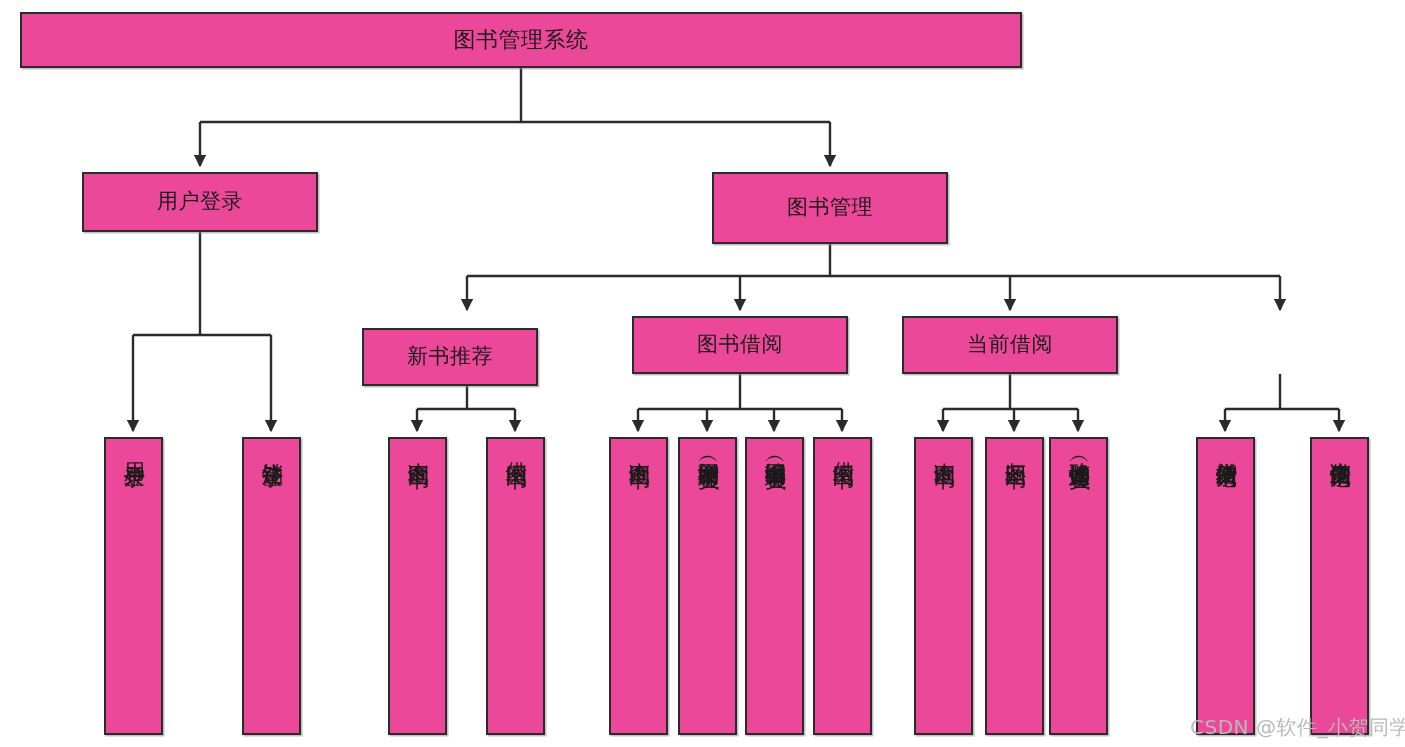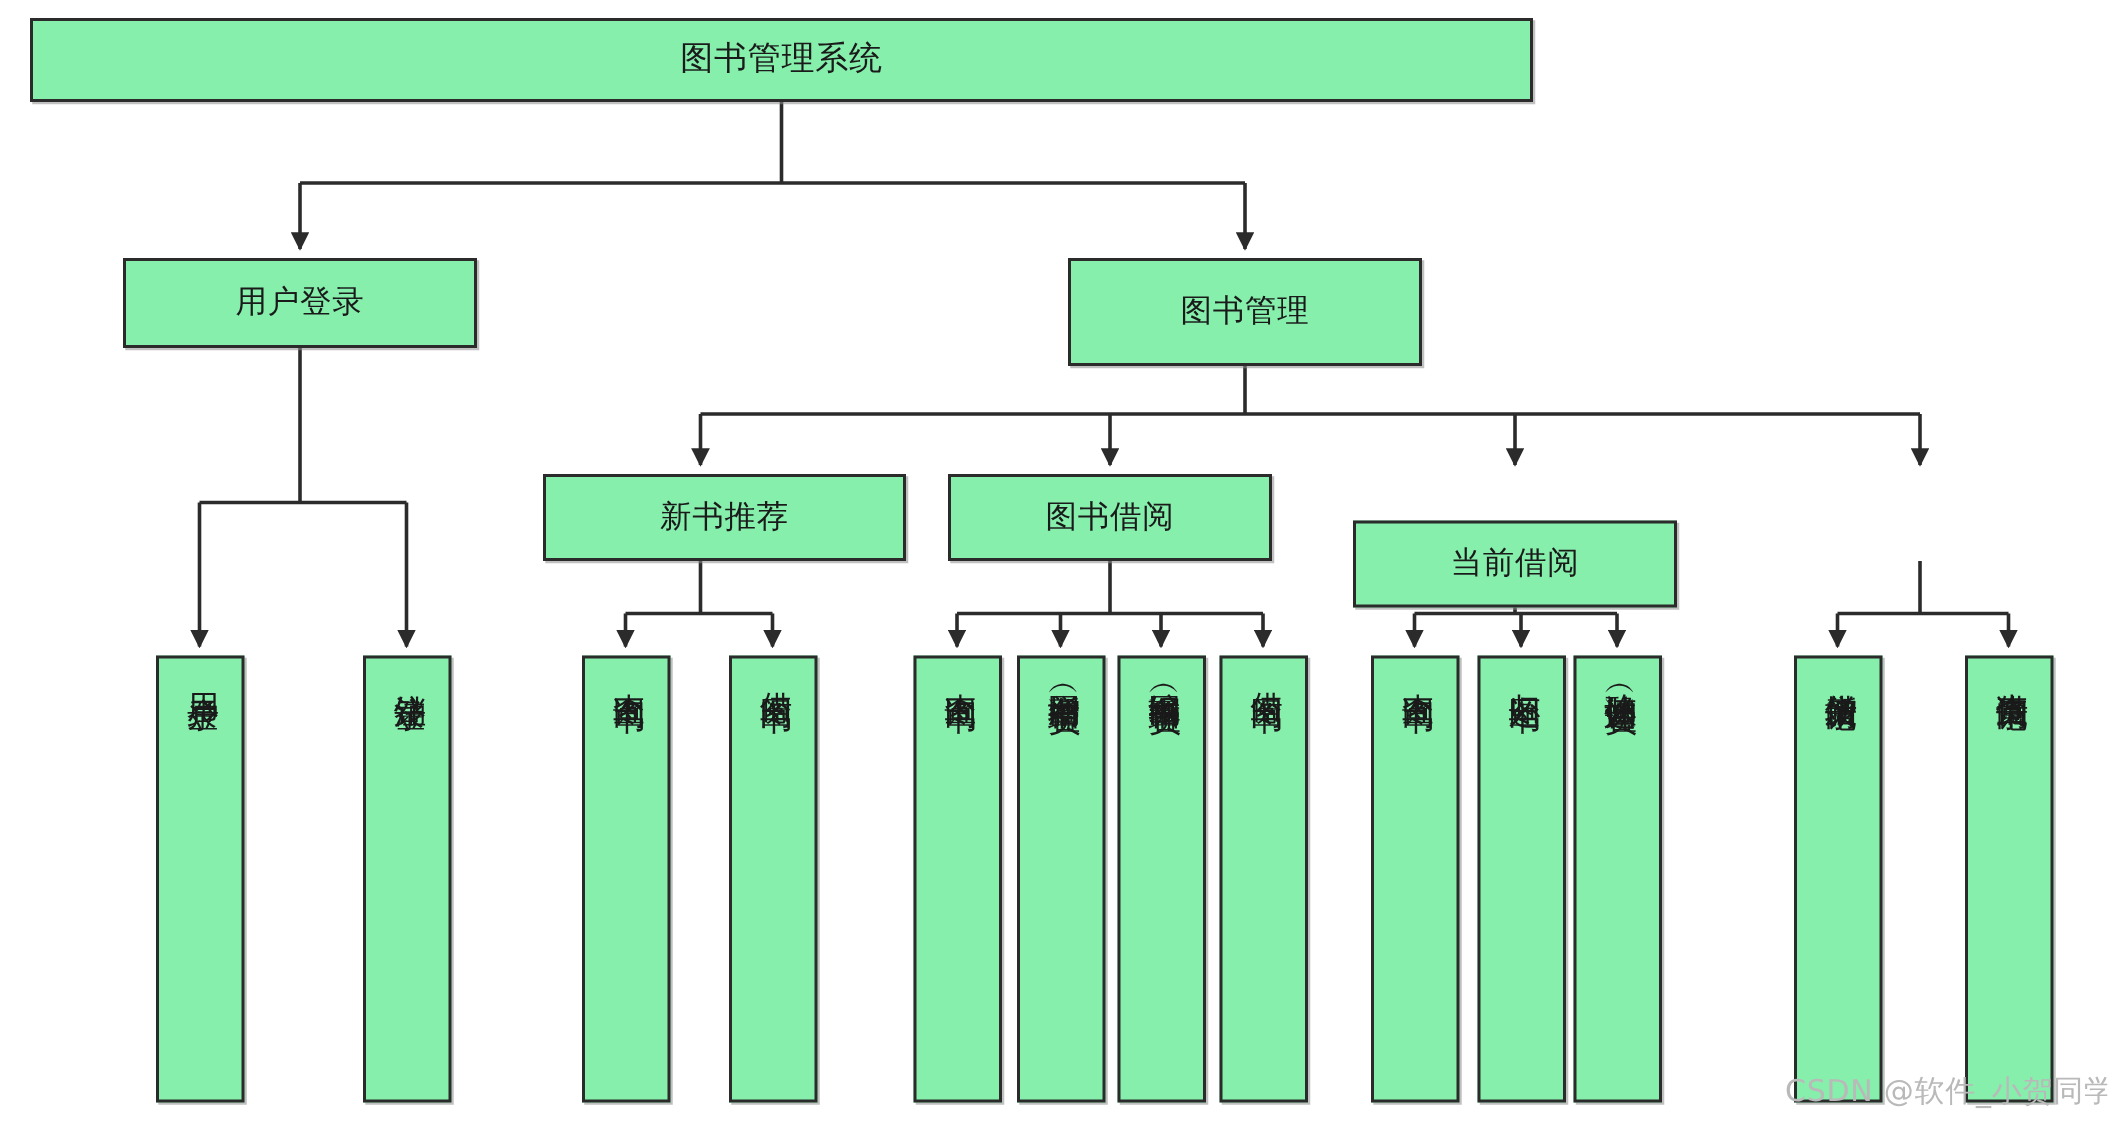--- a/index.html
+++ b/index.html
@@ -22,21 +22,21 @@
     position: absolute;
     left: 0;
     top: 0;
     width: 1405px;
     height: 747px;
     pointer-events: none;
   }
   .node {
     position: absolute;
     box-sizing: border-box;
-    background: #86efac;
+    background: #ec4899;
     border: 2.2px solid #2b2b2b;
     display: flex;
     align-items: center;
     justify-content: center;
     color: #1a1a1a;
     box-shadow: 1.5px 1.5px 0 rgba(140,140,140,0.55);
   }
   .node .label {
     display: block;
     text-align: center;
@@ -140,29 +140,29 @@
   </div>
 
   <div class="node horiz" style="left:82px; top:172px; width:236px; height:60px;">
     <span class="label">用户登录</span>
   </div>
 
   <div class="node horiz" style="left:712px; top:172px; width:236px; height:72px;">
     <span class="label">图书管理</span>
   </div>
 
-  <div class="node horiz" style="left:362px; top:316px; width:242px; height:58px;">
+  <div class="node horiz" style="left:362px; top:328px; width:176px; height:58px;">
     <span class="label">新书推荐</span>
   </div>
 
   <div class="node horiz" style="left:632px; top:316px; width:216px; height:58px;">
     <span class="label">图书借阅</span>
   </div>
 
-  <div class="node horiz" style="left:902px; top:316px; width:216px; height:58px;margin-top:31px;">
+  <div class="node horiz" style="left:902px; top:316px; width:216px; height:58px;">
     <span class="label">当前借阅</span>
   </div>
 
 
   <div class="node vert" style="left:104px; top:437px; width:59px; height:298px;">
     <span class="label">用户登录</span>
   </div>
   <div class="node vert" style="left:242px; top:437px; width:59px; height:298px;">
     <span class="label">注销登录</span>
   </div>

